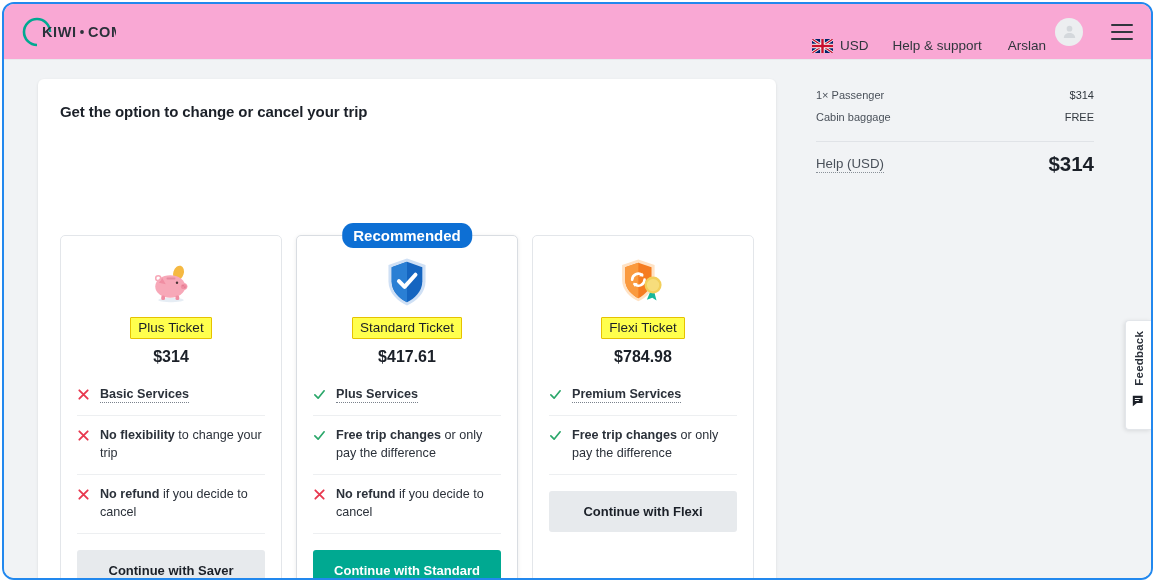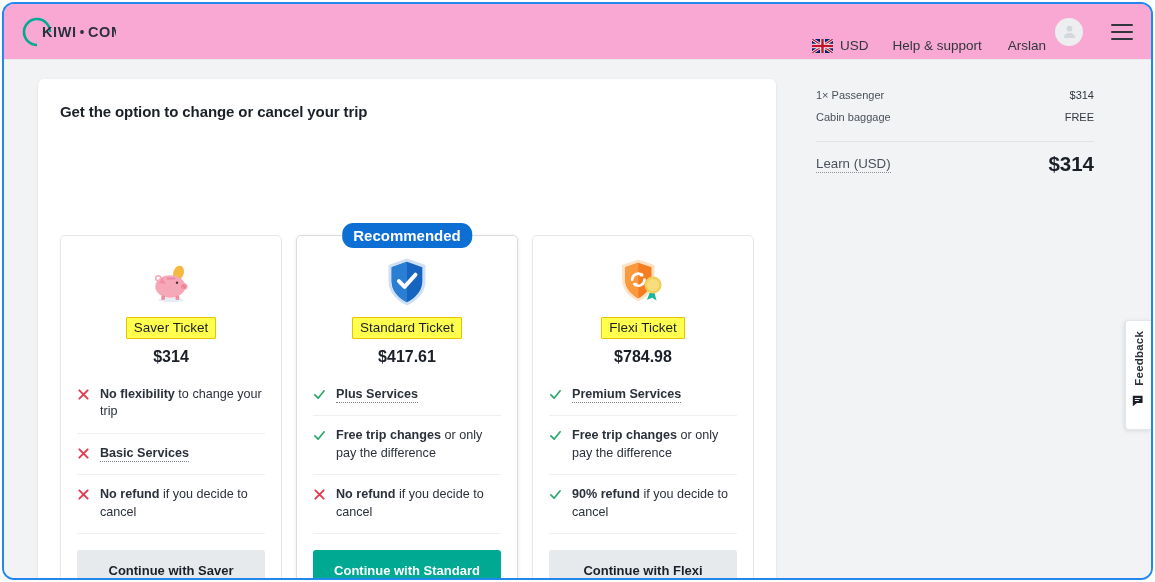--- a/index.html
+++ b/index.html
@@ -391,39 +391,39 @@
               <circle cx="48" cy="37" r="0.9" fill="#d96f86"></circle>
               <circle cx="50.5" cy="38.8" r="0.9" fill="#d96f86"></circle>
               <circle cx="40" cy="33" r="1.6" fill="#4a3336"></circle>
               <rect x="19" y="50" width="5" height="6" rx="2" fill="#f08ea3"></rect>
               <rect x="38" y="50" width="5" height="6" rx="2" fill="#f08ea3"></rect>
               <rect x="26" y="26" width="12" height="2.6" rx="1.3" fill="#e68ba0"></rect>
               <circle cx="15" cy="27" r="3.4" fill="none" stroke="#f7a8b8" stroke-width="2"></circle>
             </svg>
           </div>
           <div class="plan-name-wrap">
-            <span class="plan-name">Saver Ticket</span>
+            <span class="plan-name">Plus Ticket</span>
           </div>
           <div class="plan-price">$314</div>
 
           <div class="feature-list">
             <div class="feature">
               <svg class="mark" viewBox="0 0 14 14">
                 <path d="M2.5 2.5 L11.5 11.5 M11.5 2.5 L2.5 11.5" stroke="#e8384f" stroke-width="2" stroke-linecap="round"></path>
               </svg>
               <div class="feature-text">
+                <b class="dotted">Basic Services</b><span></span>
+              </div>
+            </div>
+            <div class="feature">
+              <svg class="mark" viewBox="0 0 14 14">
+                <path d="M2.5 2.5 L11.5 11.5 M11.5 2.5 L2.5 11.5" stroke="#e8384f" stroke-width="2" stroke-linecap="round"></path>
+              </svg>
+              <div class="feature-text">
                 <b>No flexibility</b><span> to change your trip</span>
-              </div>
-            </div>
-            <div class="feature">
-              <svg class="mark" viewBox="0 0 14 14">
-                <path d="M2.5 2.5 L11.5 11.5 M11.5 2.5 L2.5 11.5" stroke="#e8384f" stroke-width="2" stroke-linecap="round"></path>
-              </svg>
-              <div class="feature-text">
-                <b class="dotted">Basic Services</b><span></span>
               </div>
             </div>
             <div class="feature">
               <svg class="mark" viewBox="0 0 14 14">
                 <path d="M2.5 2.5 L11.5 11.5 M11.5 2.5 L2.5 11.5" stroke="#e8384f" stroke-width="2" stroke-linecap="round"></path>
               </svg>
               <div class="feature-text">
                 <b>No refund</b><span> if you decide to cancel</span>
               </div>
             </div>
@@ -511,28 +511,20 @@
               </div>
             </div>
             <div class="feature">
               <svg class="mark" viewBox="0 0 14 14">
                 <path d="M2 7.5 L5.5 11 L12 3" fill="none" stroke="#2aa76a" stroke-width="1.8" stroke-linecap="round" stroke-linejoin="round"></path>
               </svg>
               <div class="feature-text">
                 <b>Free trip changes</b><span> or only pay the difference</span>
               </div>
             </div>
-            <div class="feature">
-              <svg class="mark" viewBox="0 0 14 14">
-                <path d="M2 7.5 L5.5 11 L12 3" fill="none" stroke="#2aa76a" stroke-width="1.8" stroke-linecap="round" stroke-linejoin="round"></path>
-              </svg>
-              <div class="feature-text">
-                <b>90% refund</b><span> if you decide to cancel</span>
-              </div>
-            </div>
           </div>
 
           <div class="cta-wrap">
             <button class="cta secondary">Continue with Flexi</button>
           </div>
         </div>
 
       </div>
     </div>
 
@@ -540,21 +532,21 @@
       <div class="sum-row">
         <span>1× Passenger</span>
         <span class="val">$314</span>
       </div>
       <div class="sum-row">
         <span>Cabin baggage</span>
         <span class="val">FREE</span>
       </div>
       <div class="sum-divider"></div>
       <div class="total-row">
-        <span class="total-label">Learn (USD)</span>
+        <span class="total-label">Help (USD)</span>
         <span class="total-val">$314</span>
       </div>
     </div>
 
     <div class="feedback-tab">
       <span class="feedback-label">Feedback</span>
       <svg class="feedback-icon" width="13" height="13" viewBox="0 0 16 16">
         <path d="M1 2 h12 v9 h-7 l-5 4 z" fill="#1b2028"></path>
         <path d="M4 5.5 h6 M4 8 h4" stroke="#ffffff" stroke-width="1.2" stroke-linecap="round"></path>
       </svg>

